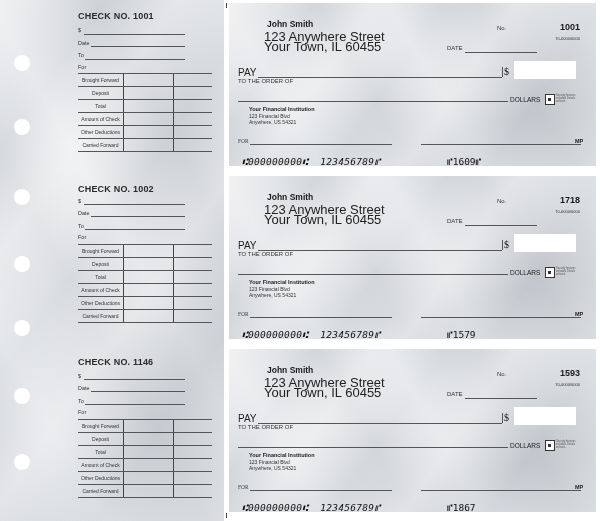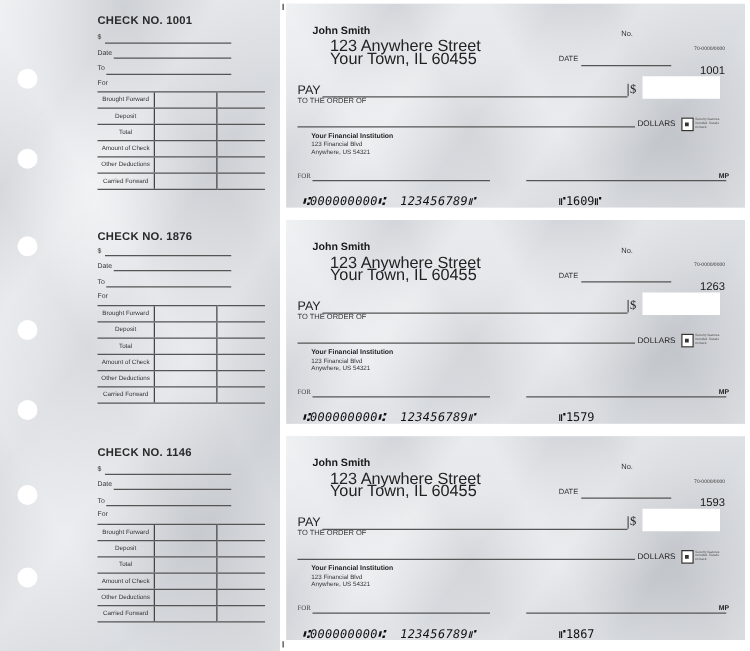--- a/index.html
+++ b/index.html
@@ -37,24 +37,24 @@
   }
   .ledger td.c1 { width: 45px; }
   .ledger td.c2 { width: 49px; border-left: 0.8px solid #444; }
   .ledger td.c3 { border-left: 0.8px solid #444; }
 
   
   .tick { position: absolute; left: 226px; width: 1px; height: 5px; background: #444; }
 
   
   .check { position: absolute; left: 229px; width: 367px; height: 163px; }
-  .chk-name { position: absolute; left: 21px; top: 16px; font-size: 8.5px; font-weight: bold; }
+  .chk-name { position: absolute; left: 38px; top: 16px; font-size: 8.5px; font-weight: bold; }
   .chk-addr { position: absolute; left: 35px; font-size: 13px; color: #222; }
   .chk-no-label { position: absolute; left: 268px; top: 22px; font-size: 6px; color: #333; }
-  .chk-no { position: absolute; right: 16px; top: 19px; font-size: 9px; font-weight: normal; margin-top: 29px; }
+  .chk-no { position: absolute; right: 16px; top: 19px; font-size: 9px; font-weight: bold; }
   .chk-routing { position: absolute; right: 16px; top: 33px; font-size: 4px; color: #333; }
   .chk-date-label { position: absolute; left: 218px; top: 42px; font-size: 6px; color: #333; }
   .chk-date-line { position: absolute; left: 236px; top: 49px; width: 72px; border-top: 0.8px solid #555; }
   .chk-pay { position: absolute; left: 9px; top: 64px; font-size: 10px; color: #222; }
   .chk-order { position: absolute; left: 9px; top: 75px; font-size: 6px; color: #333; }
   .chk-pay-line { position: absolute; left: 29px; top: 74px; width: 244px; border-top: 0.8px solid #555; }
   .chk-pay-vline { position: absolute; left: 273px; top: 64px; height: 10px; border-left: 0.8px solid #555; }
   .chk-dollar { position: absolute; left: 275px; top: 63px; font-size: 10px; font-family: "Liberation Serif", serif; color: #222; }
   .chk-amount-box { position: absolute; left: 285px; top: 58px; width: 62px; height: 18px; background: #ffffff; }
   .chk-words-line { position: absolute; left: 9px; top: 98px; width: 270px; border-top: 0.8px solid #555; }
@@ -122,21 +122,21 @@
       <tr>
             <td class="c1">Carried Forward</td>
             <td class="c2"></td>
             <td class="c3"></td>
           </tr>
     </tbody>
       </table>
   </div>
 
   <div class="stub" style="top:173px">
-    <div class="stub-title">CHECK NO.  1876</div>
+    <div class="stub-title">CHECK NO.  1002</div>
     <div class="stub-field" style="top:25px">$</div>
     <div class="stub-line" style="left:84px;top:31px;width:101px"></div>
     <div class="stub-field" style="top:37px">Date</div>
     <div class="stub-line" style="left:91px;top:43px;width:94px"></div>
     <div class="stub-field" style="top:50px">To</div>
     <div class="stub-line" style="left:85px;top:56px;width:100px"></div>
     <div class="stub-field" style="top:61px">For</div>
     <table class="ledger" style="top:71px">
       <tbody>
           <tr>
@@ -250,21 +250,21 @@
   <div class="chk-mp">MP</div>
   <div class="chk-micr">⑆000000000⑆  123456789⑈</div>
   <div class="chk-micr-num">⑈1609⑈</div>
 </div>
 
 <div class="check marble" style="top:176px">
   <div class="chk-name">John Smith</div>
   <div class="chk-addr" style="top:26px">123 Anywhere Street</div>
   <div class="chk-addr" style="top:36px">Your Town, IL 60455</div>
   <div class="chk-no-label">No.</div>
-  <div class="chk-no">1263</div>
+  <div class="chk-no">1718</div>
   <div class="chk-routing">70-0000/0000</div>
   <div class="chk-date-label">DATE</div>
   <div class="chk-date-line"></div>
   <div class="chk-pay">PAY</div>
   <div class="chk-order">TO THE ORDER OF</div>
   <div class="chk-pay-line"></div>
   <div class="chk-pay-vline"></div>
   <div class="chk-dollar">$</div>
   <div class="chk-amount-box"></div>
   <div class="chk-words-line"></div>

